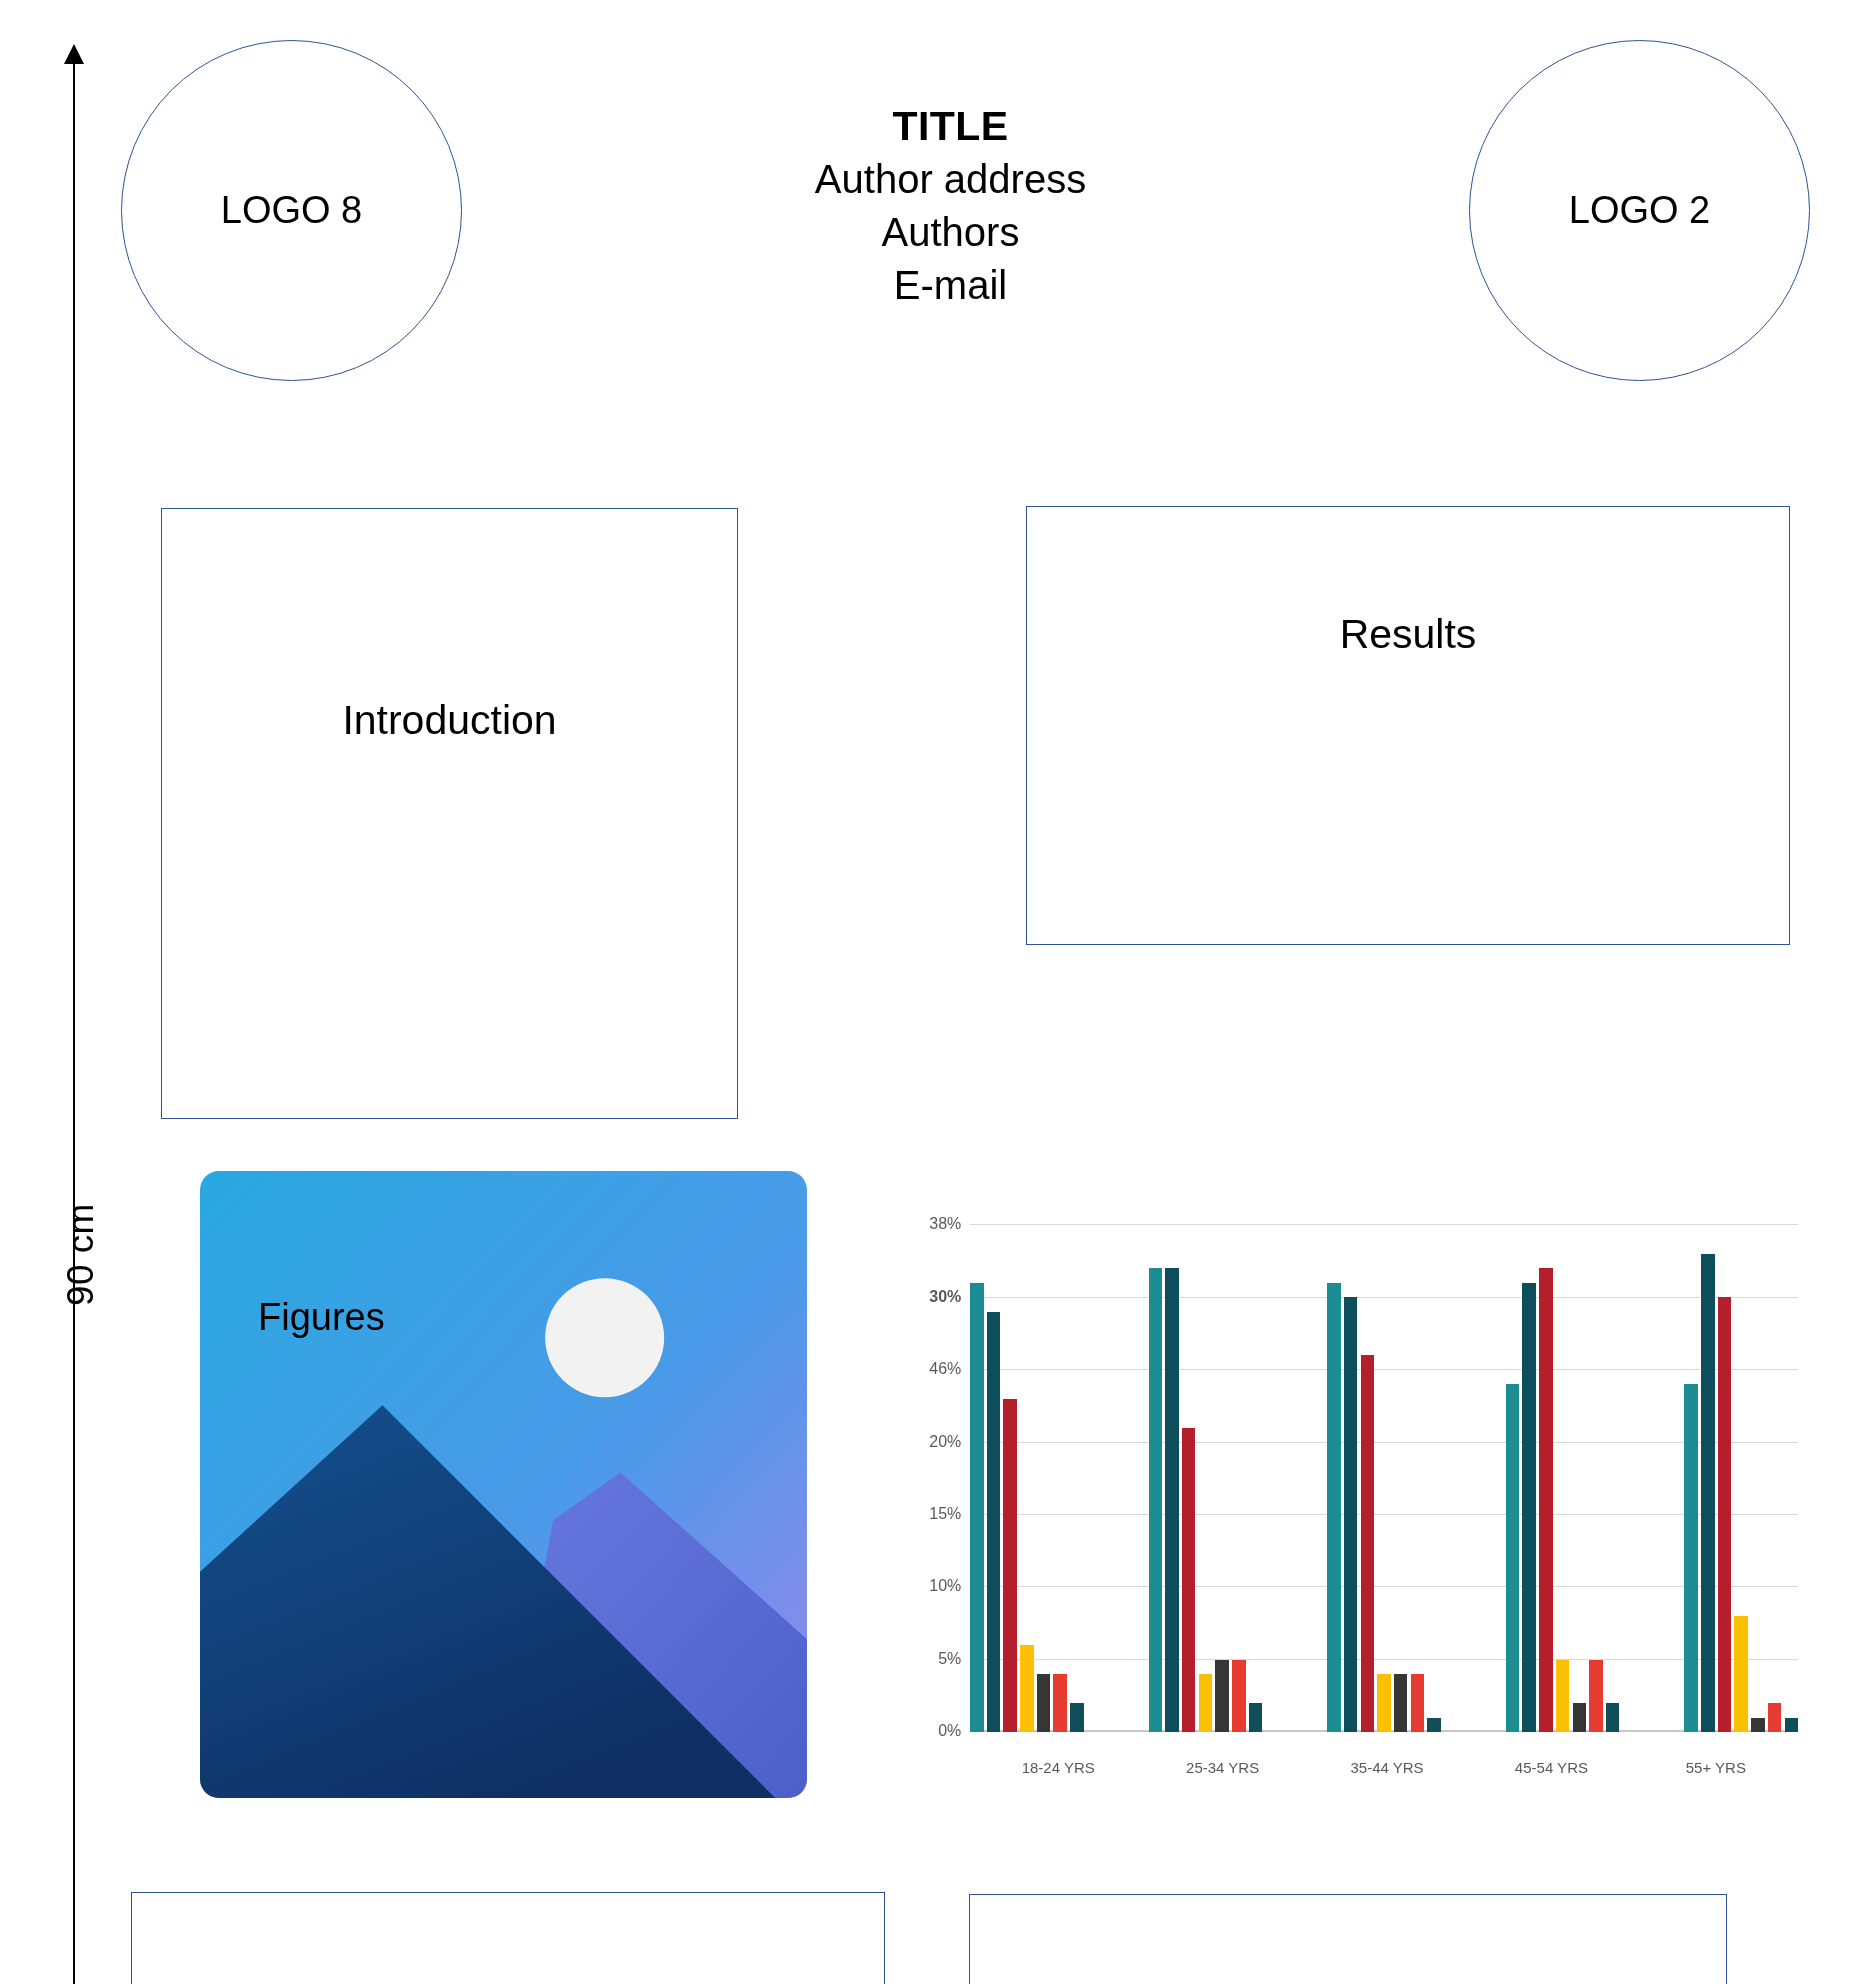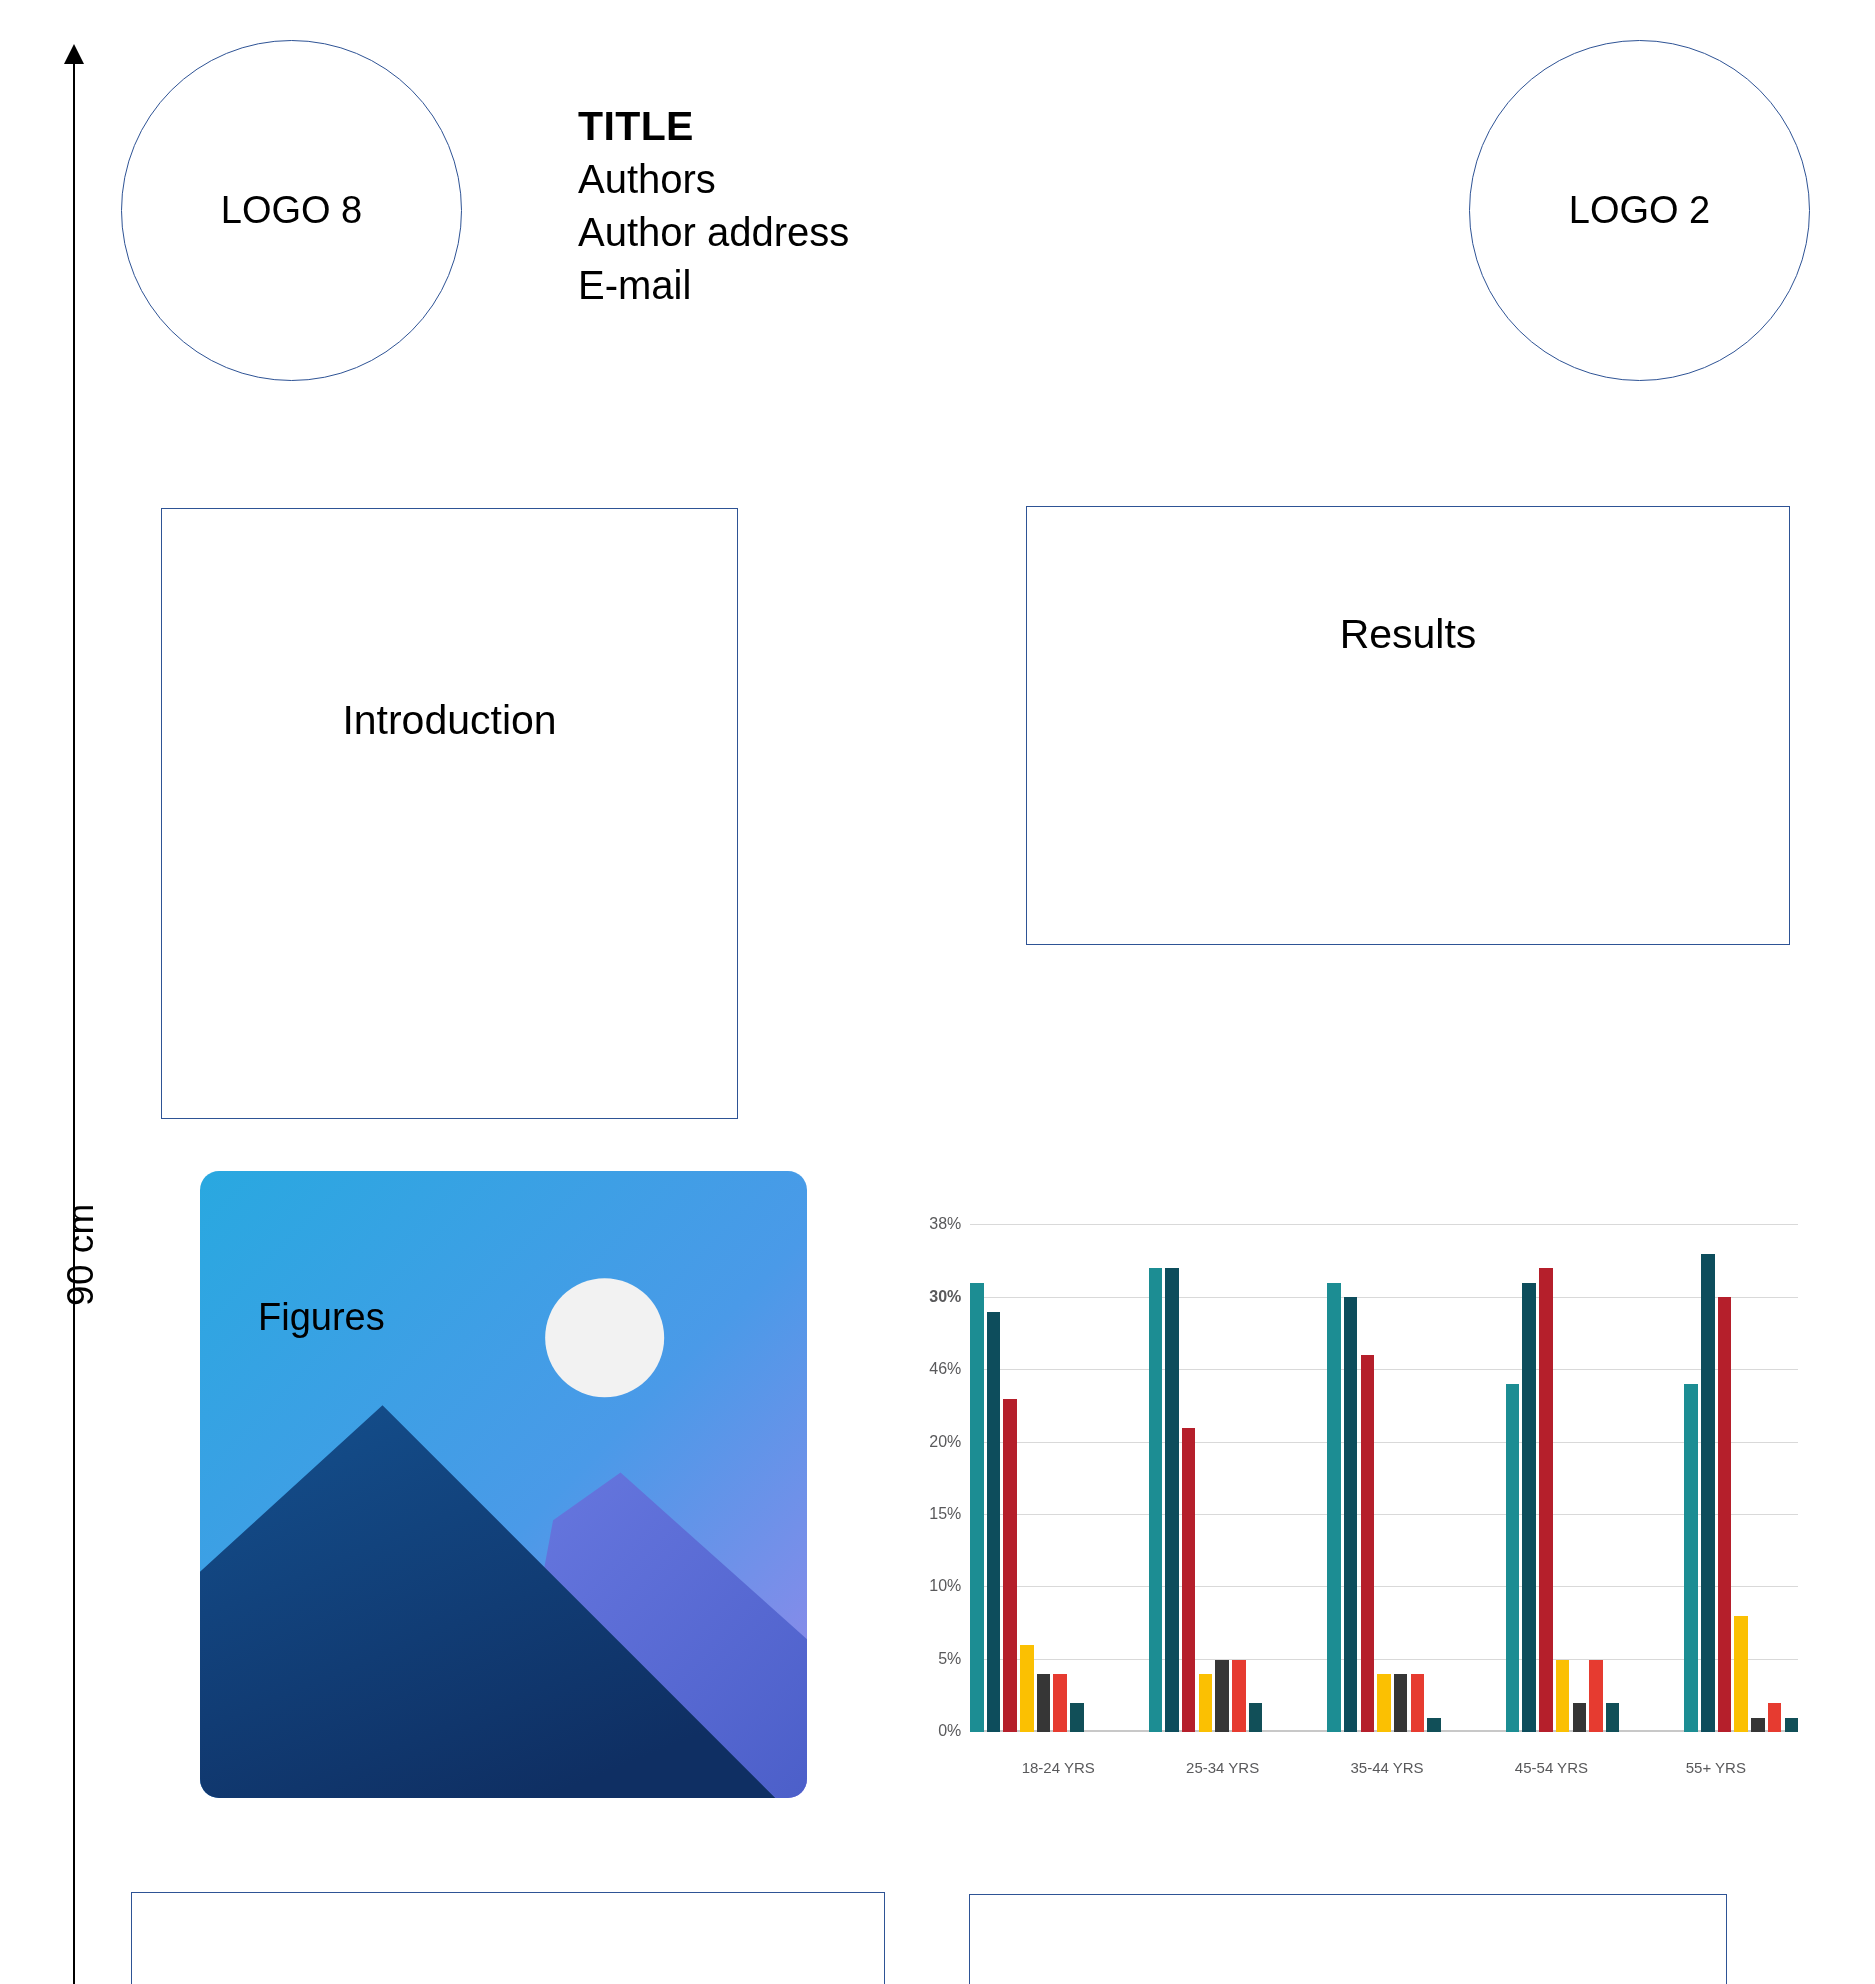--- a/index.html
+++ b/index.html
@@ -56,23 +56,24 @@
     justify-content: center;
     font-size: 38px;
     box-sizing: border-box;
   }
   #logo1 { left: 121px;  top: 40px; width: 341px; height: 341px; }
   #logo2 { left: 1469px; top: 40px; width: 341px; height: 341px; }
 
   
   .header-block {
     position: absolute;
-    left: 578px;
+    left: 603px;
     top: 99px;
     width: 695px;
+    text-align: center;
     line-height: 1.32;
   }
   .header-title {
     font-size: 41px;
     font-weight: bold;
     letter-spacing: 0.4px;
   }
   .header-line { font-size: 40px; }
 
   
@@ -195,22 +196,22 @@
 
 <div class="logo-circle" id="logo1">
   <span>LOGO 8</span>
 </div>
 <div class="logo-circle" id="logo2">
   <span>LOGO 2</span>
 </div>
 
 <div class="header-block">
   <div class="header-title">TITLE</div>
+  <div class="header-line">Author address</div>
   <div class="header-line">Authors</div>
-  <div class="header-line">Author address</div>
   <div class="header-line">E-mail</div>
 </div>
 
 <div class="sec-box" id="box-intro">
   <span class="lbl">Introduction</span>
 </div>
 <div class="sec-box" id="box-results">
   <span class="lbl">Results</span>
 </div>
 <div class="sec-box" id="box-material">

